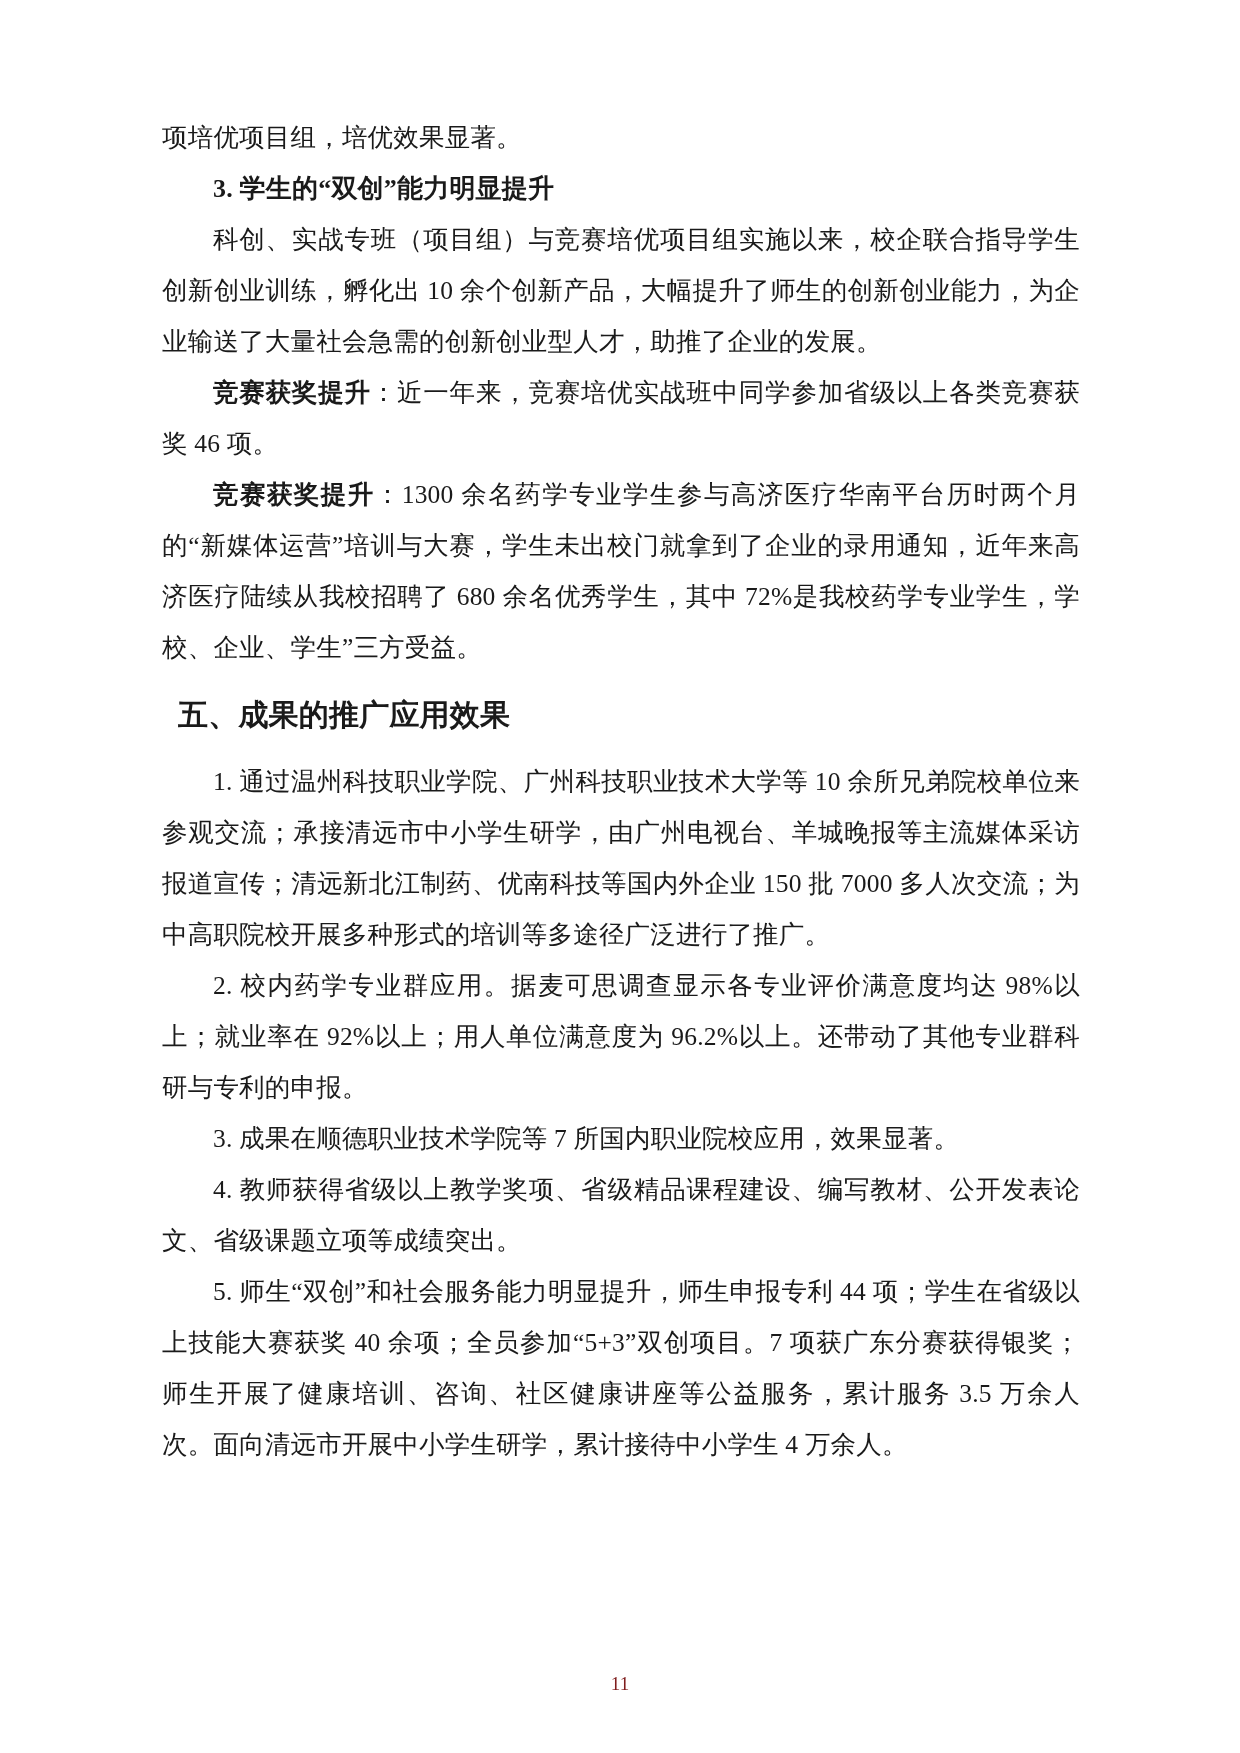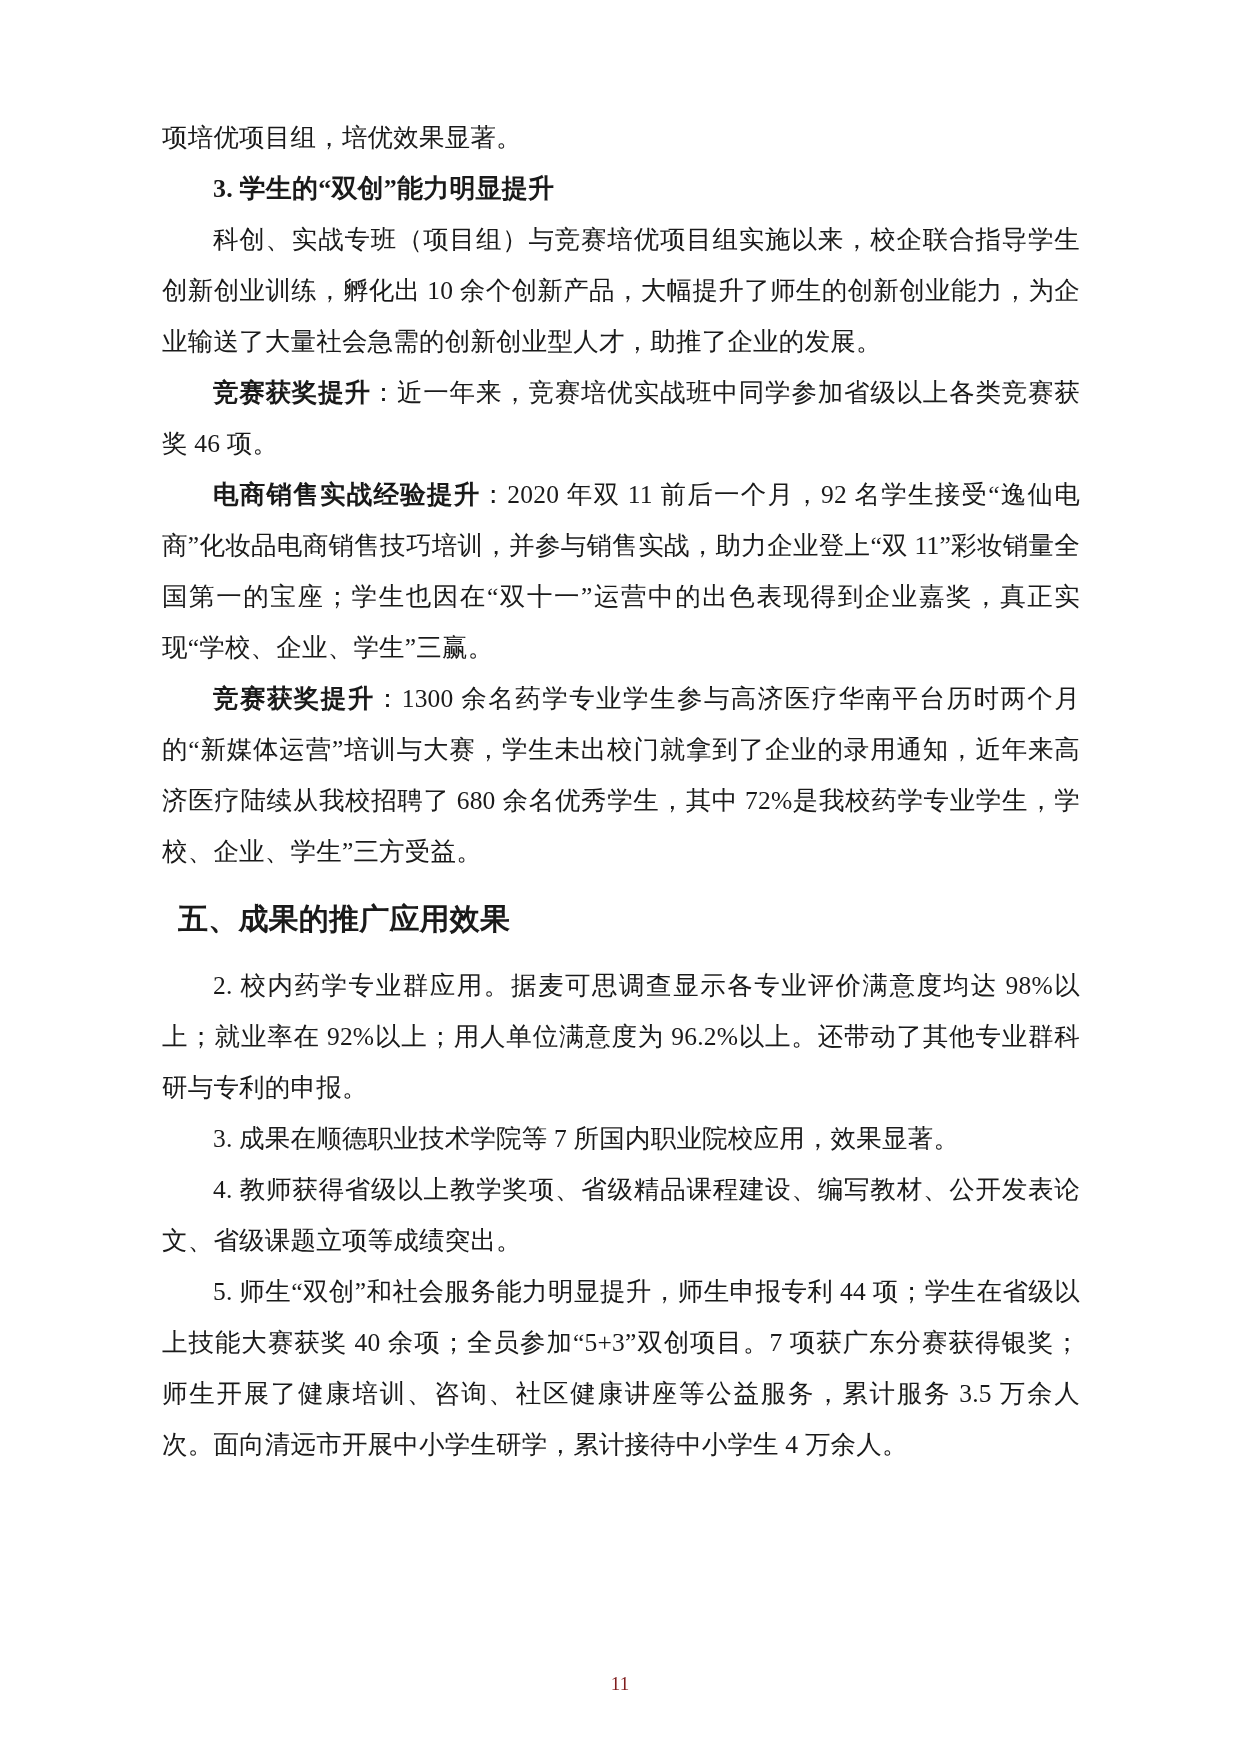--- a/index.html
+++ b/index.html
@@ -75,26 +75,26 @@
   <div class="doc-body">
 
     <p class="noindent">项培优项目组，培优效果显著。</p>
 
     <p class="heading-sub">3. 学生的“双创”能力明显提升</p>
 
     <p class="indent2">科创、实战专班（项目组）与竞赛培优项目组实施以来，校企联合指导学生创新创业训练，孵化出 10 余个创新产品，大幅提升了师生的创新创业能力，为企业输送了大量社会急需的创新创业型人才，助推了企业的发展。</p>
 
     <p class="indent2"><span class="lead">竞赛获奖提升</span><span>：近一年来，竞赛培优实战班中同学参加省级以上各类竞赛获奖 46 项。</span></p>
 
-    <p class="indent2"><span class="lead">电商销售实战经验提升</span><span>：2020 年双 11 前后一个月，92 名学生接受“逸仙电商”化妆品电商销售技巧培训，并参与销售实战，助力企业登上“双 11”彩妆销量全国第一的宝座；学生也因在“双十一”运营中的出色表现得到企业嘉奖，真正实现“学校、企业、学生”三赢。</span></p>
 
     <p class="indent2"><span class="lead">竞赛获奖提升</span><span>：1300 余名药学专业学生参与高济医疗华南平台历时两个月的“新媒体运营”培训与大赛，学生未出校门就拿到了企业的录用通知，近年来高济医疗陆续从我校招聘了 680 余名优秀学生，其中 72%是我校药学专业学生，学校、企业、学生”三方受益。</span></p>
 
     <p class="heading-section">五、成果的推广应用效果</p>
 
+    <p class="indent2">1. 通过温州科技职业学院、广州科技职业技术大学等 10 余所兄弟院校单位来参观交流；承接清远市中小学生研学，由广州电视台、羊城晚报等主流媒体采访报道宣传；清远新北江制药、优南科技等国内外企业 150 批 7000 多人次交流；为中高职院校开展多种形式的培训等多途径广泛进行了推广。</p>
 
     <p class="indent2">2. 校内药学专业群应用。据麦可思调查显示各专业评价满意度均达 98%以上；就业率在 92%以上；用人单位满意度为 96.2%以上。还带动了其他专业群科研与专利的申报。</p>
 
     <p class="indent2">3. 成果在顺德职业技术学院等 7 所国内职业院校应用，效果显著。</p>
 
     <p class="indent2">4. 教师获得省级以上教学奖项、省级精品课程建设、编写教材、公开发表论文、省级课题立项等成绩突出。</p>
 
     <p class="indent2">5. 师生“双创”和社会服务能力明显提升，师生申报专利 44 项；学生在省级以上技能大赛获奖 40 余项；全员参加“5+3”双创项目。7 项获广东分赛获得银奖；师生开展了健康培训、咨询、社区健康讲座等公益服务，累计服务 3.5 万余人次。面向清远市开展中小学生研学，累计接待中小学生 4 万余人。</p>
 
   </div>

